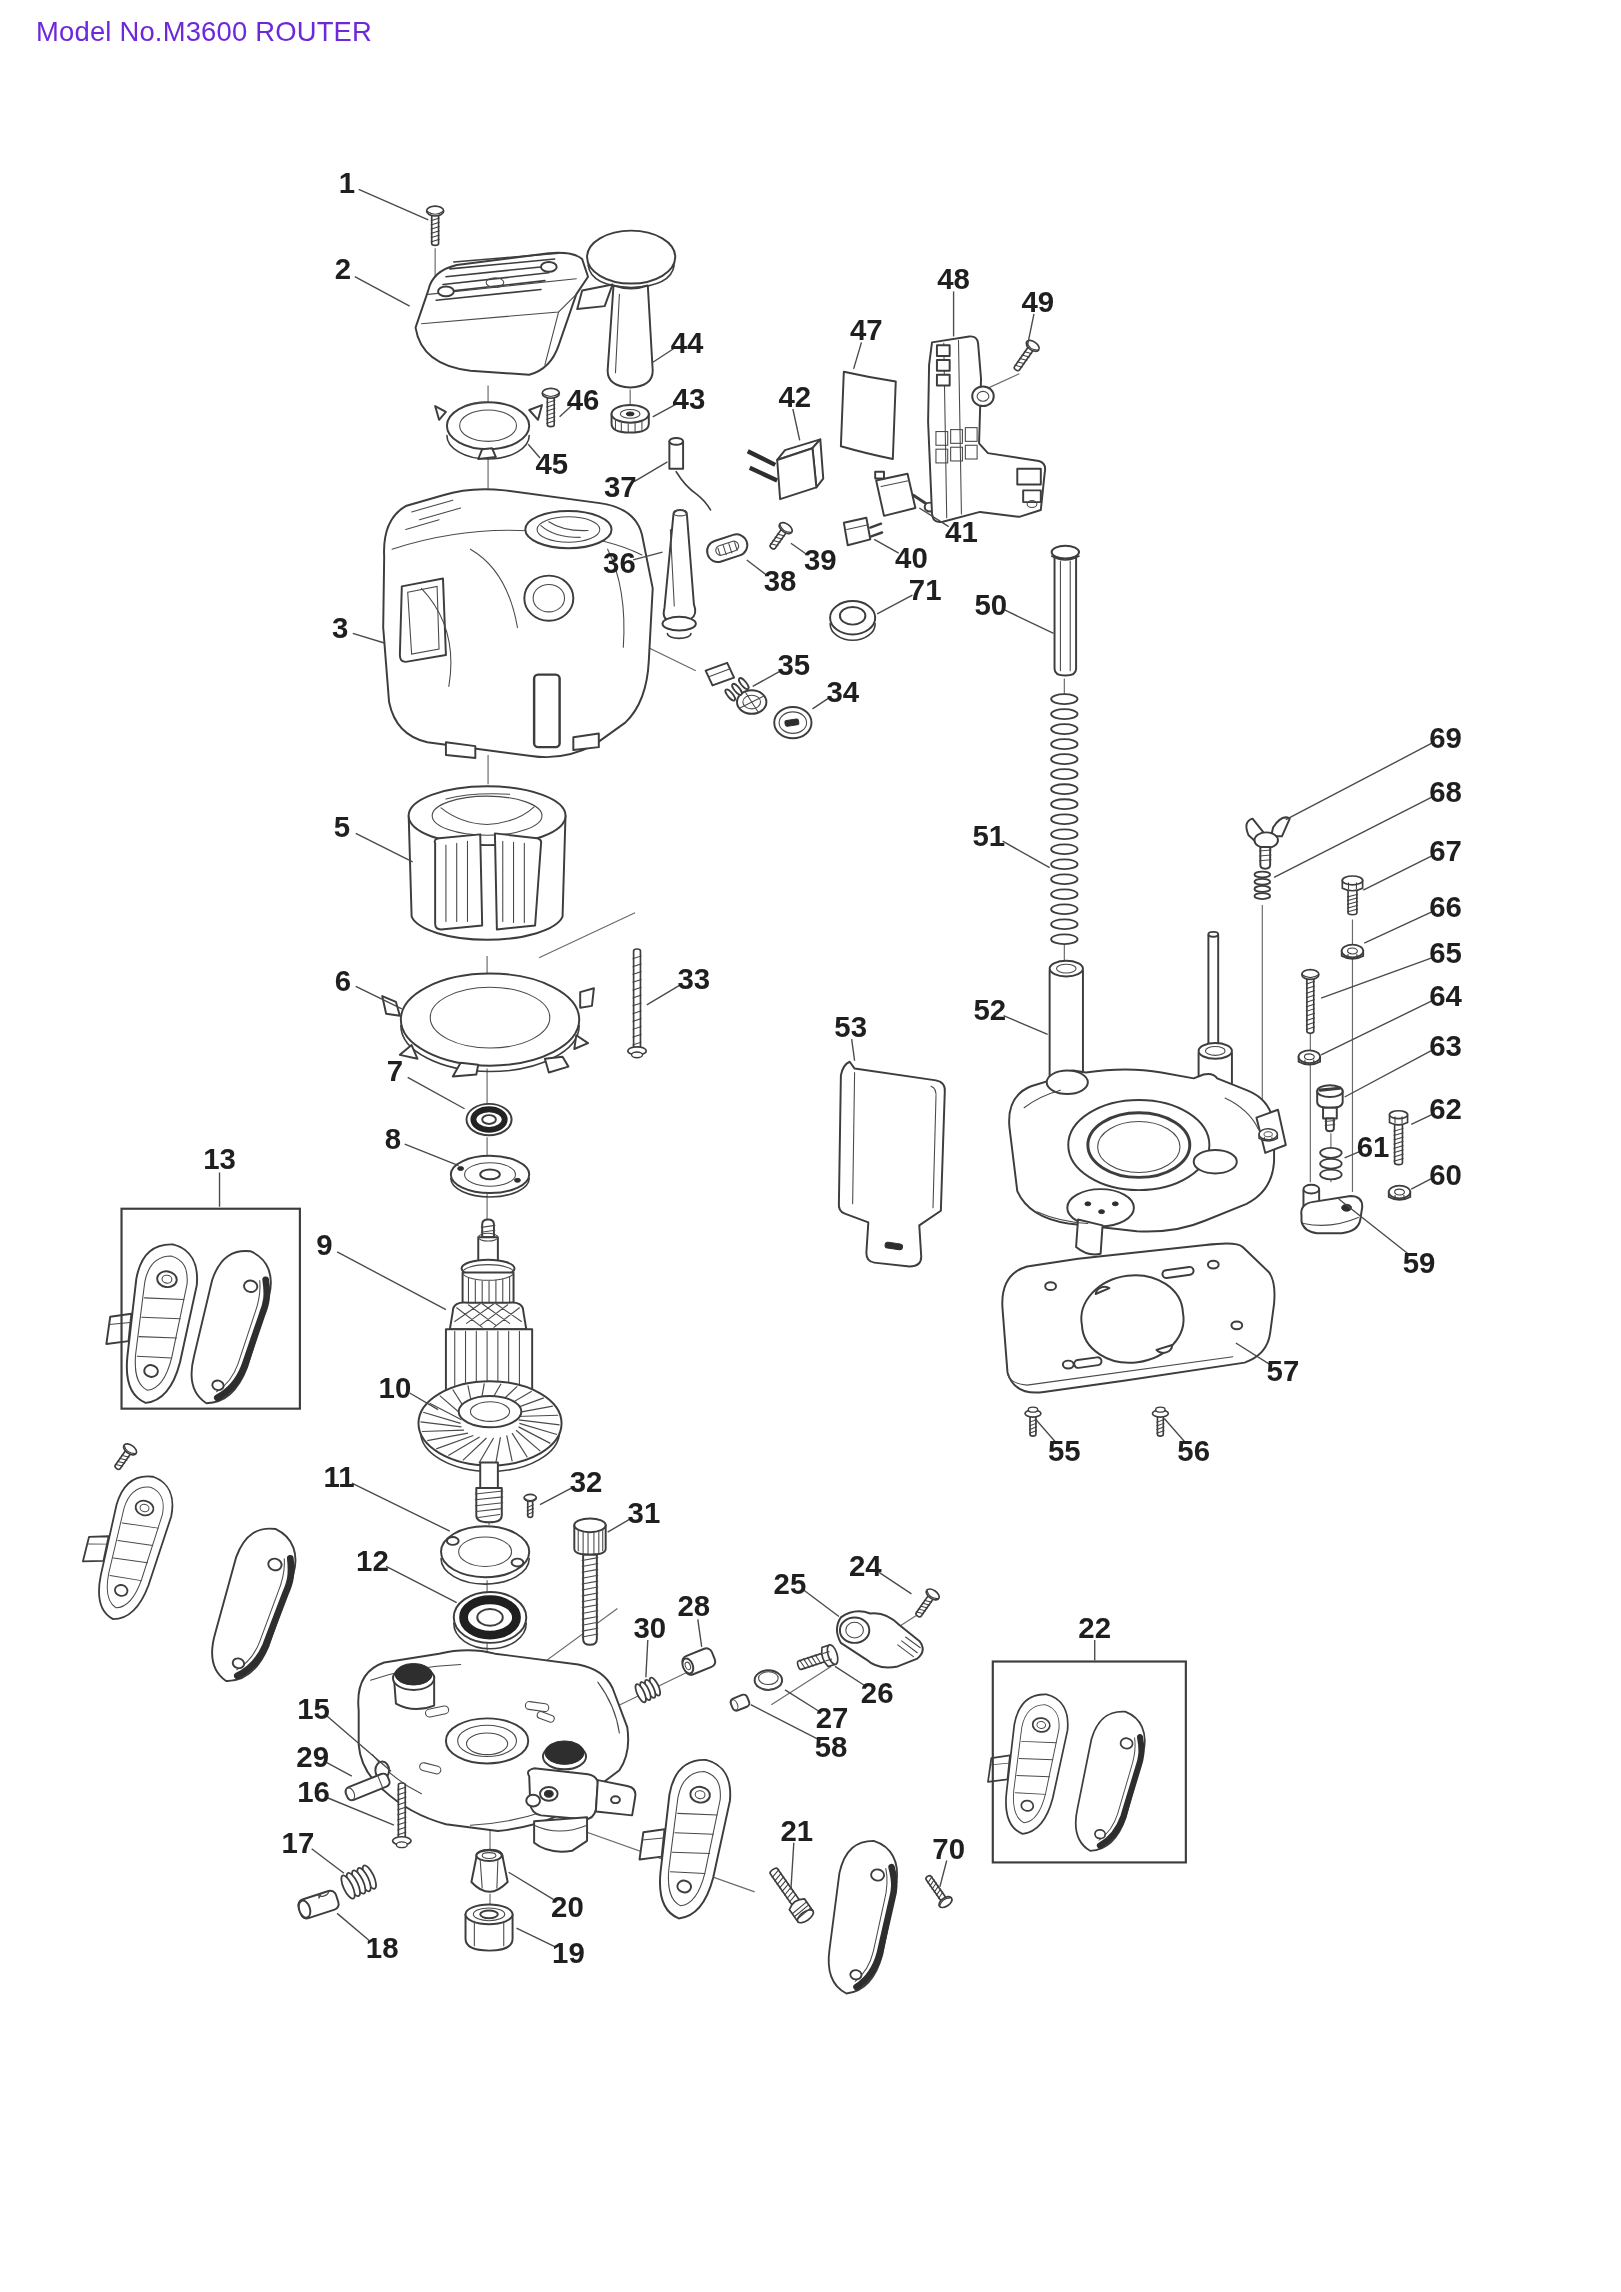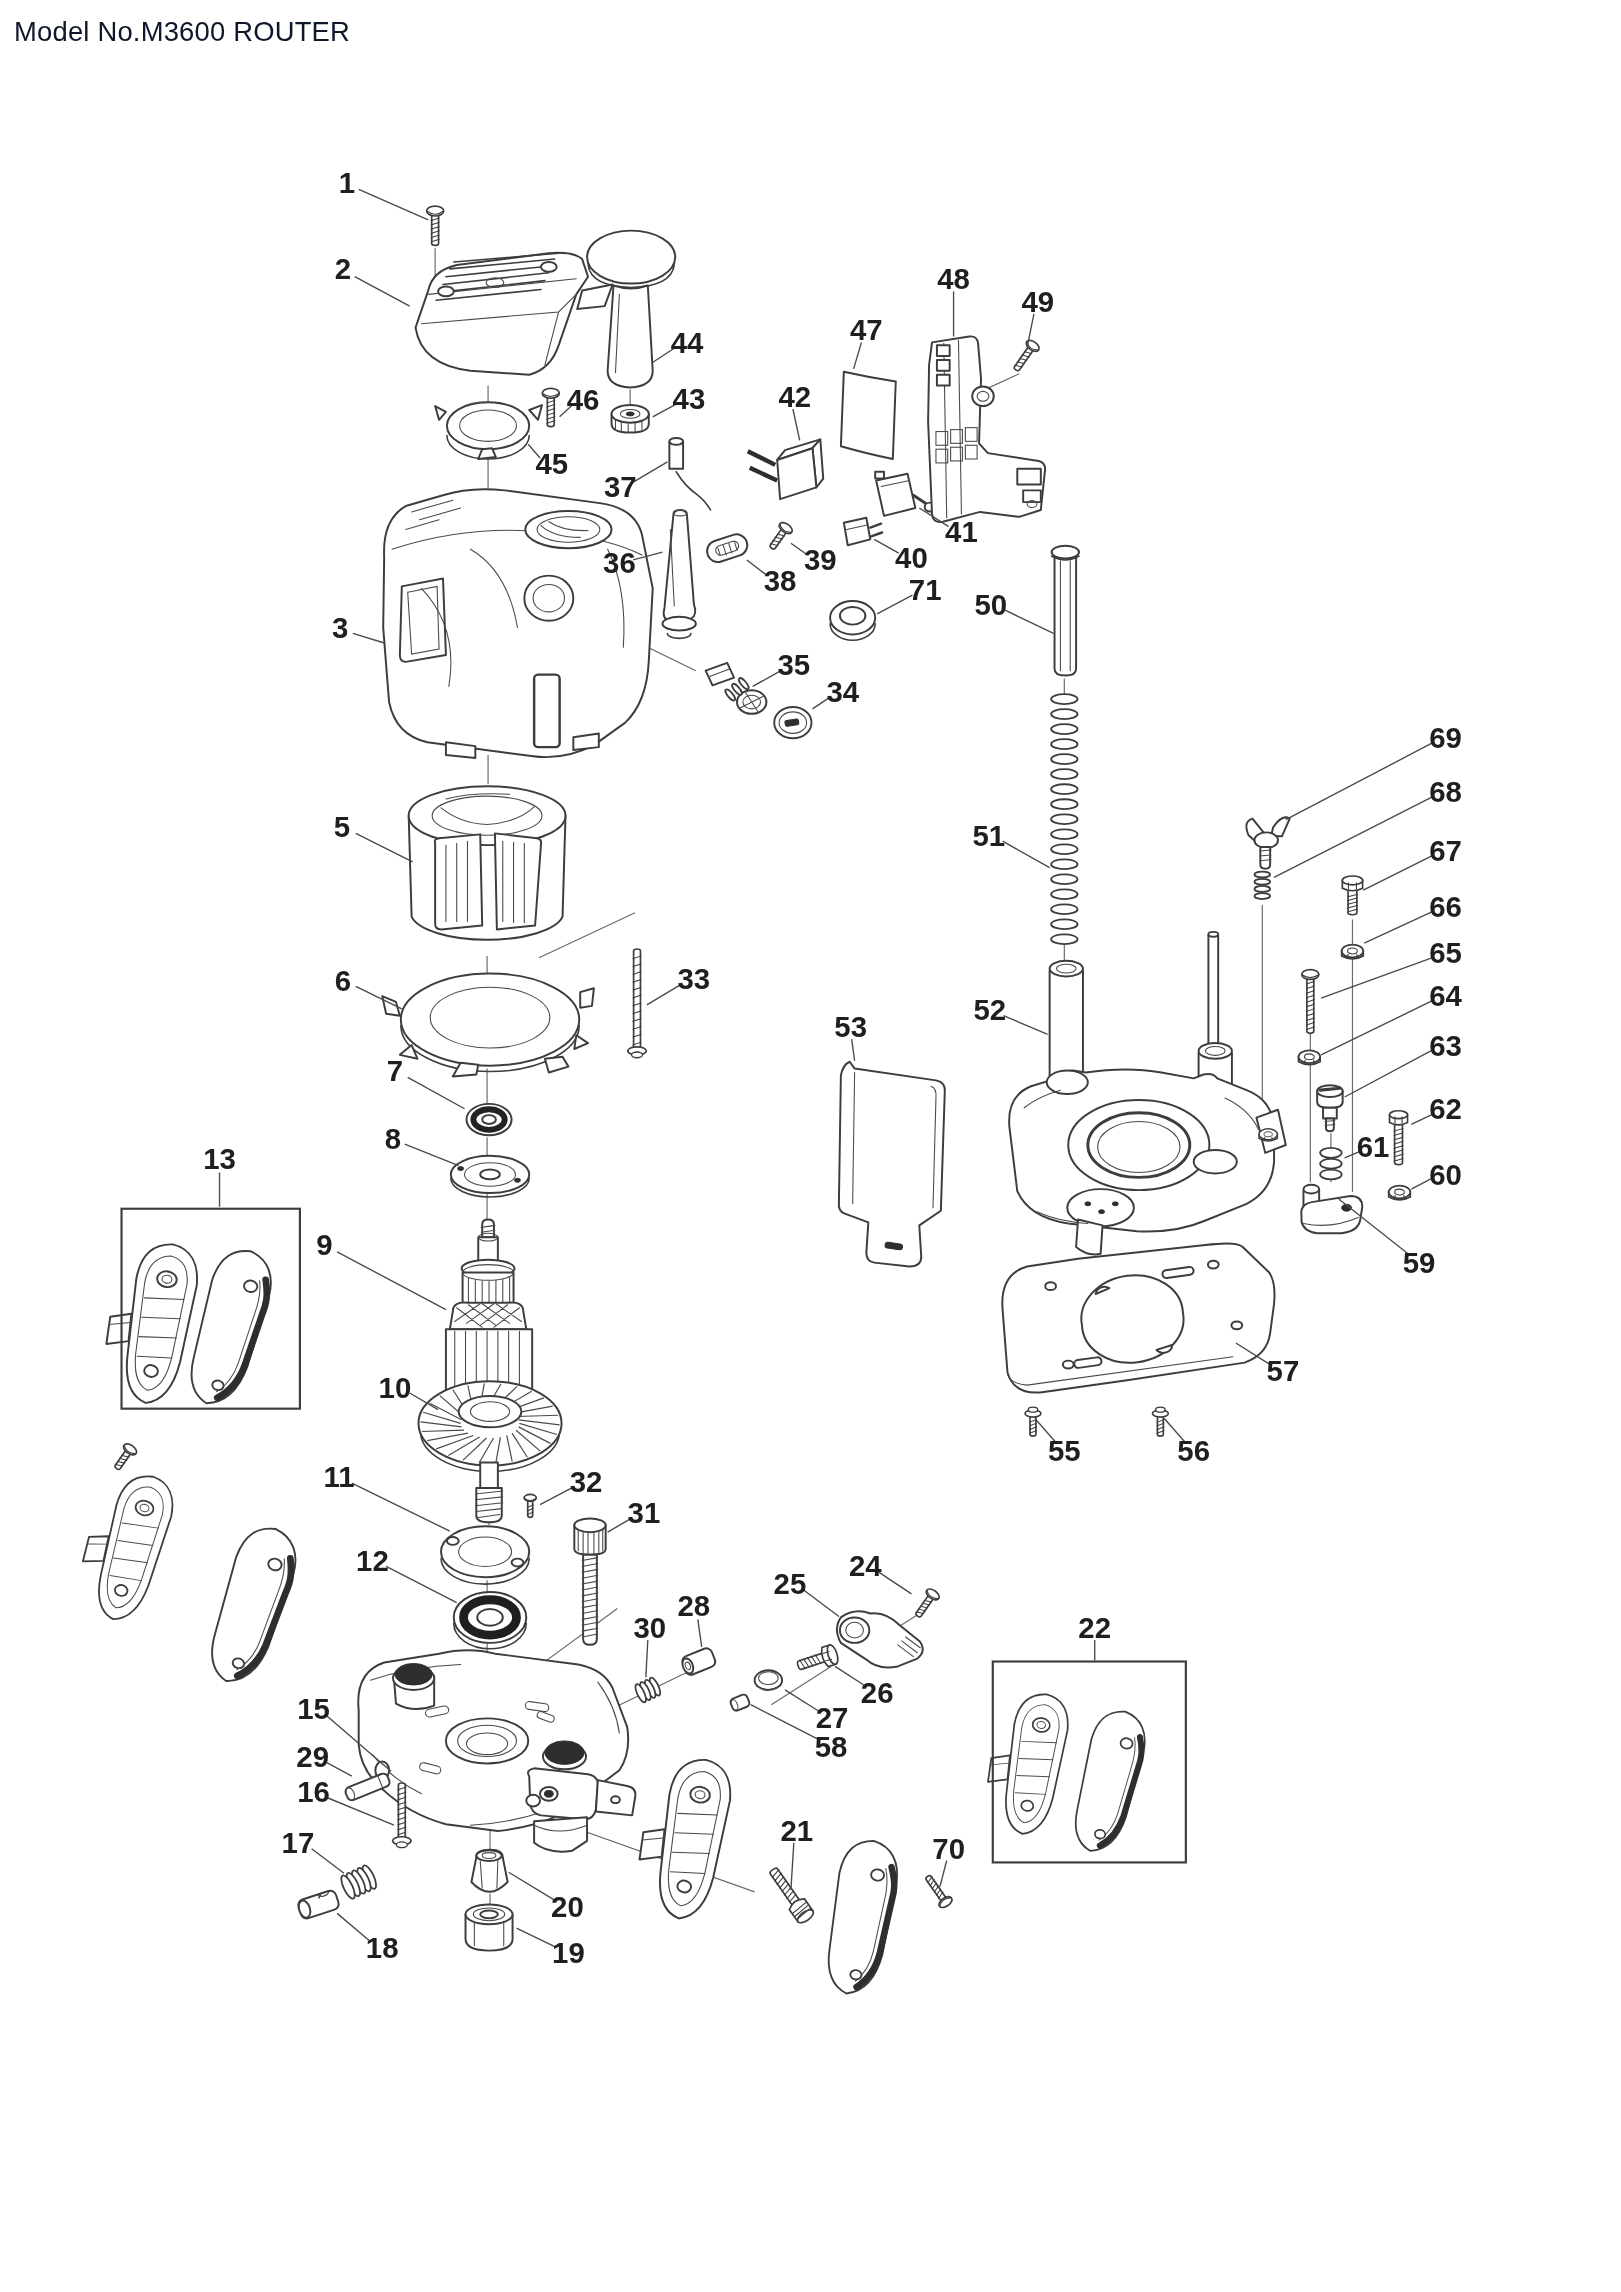--- a/index.html
+++ b/index.html
@@ -1,18 +1,18 @@
 <!DOCTYPE html>
 <html><head>
 <meta charset="utf-8">
 <style>
   html,body{margin:0;padding:0;background:#ffffff;}
   .canvas{position:relative;width:1621px;height:2293px;background:#fff;overflow:hidden;
           font-family:"Liberation Sans",sans-serif;}
-  .page-title{position:absolute;left:14px;top:15.7px;font-size:27.4px;color:#0f172a;
+  .page-title{position:absolute;left:36px;top:15.7px;font-size:27.4px;color:#6d28d9;
               font-weight:500;letter-spacing:0.2px;}
   svg{position:absolute;left:0;top:0;}
   .p{fill:#ffffff;stroke:#3d3d3d;stroke-width:2;stroke-linejoin:round;stroke-linecap:round;}
   .ln{fill:none;stroke:#3d3d3d;stroke-width:1.6;stroke-linecap:round;}
   .thin{fill:none;stroke:#4a4a4a;stroke-width:1.1;stroke-linecap:round;}
   .dark{fill:#2e2e2e;stroke:#2e2e2e;}
   .box{fill:none;stroke:#3d3d3d;stroke-width:2.2;}
   .callout{font-family:"Liberation Sans",sans-serif;font-weight:bold;font-size:30px;fill:#1f1f1f;}
 </style>
 </head>

